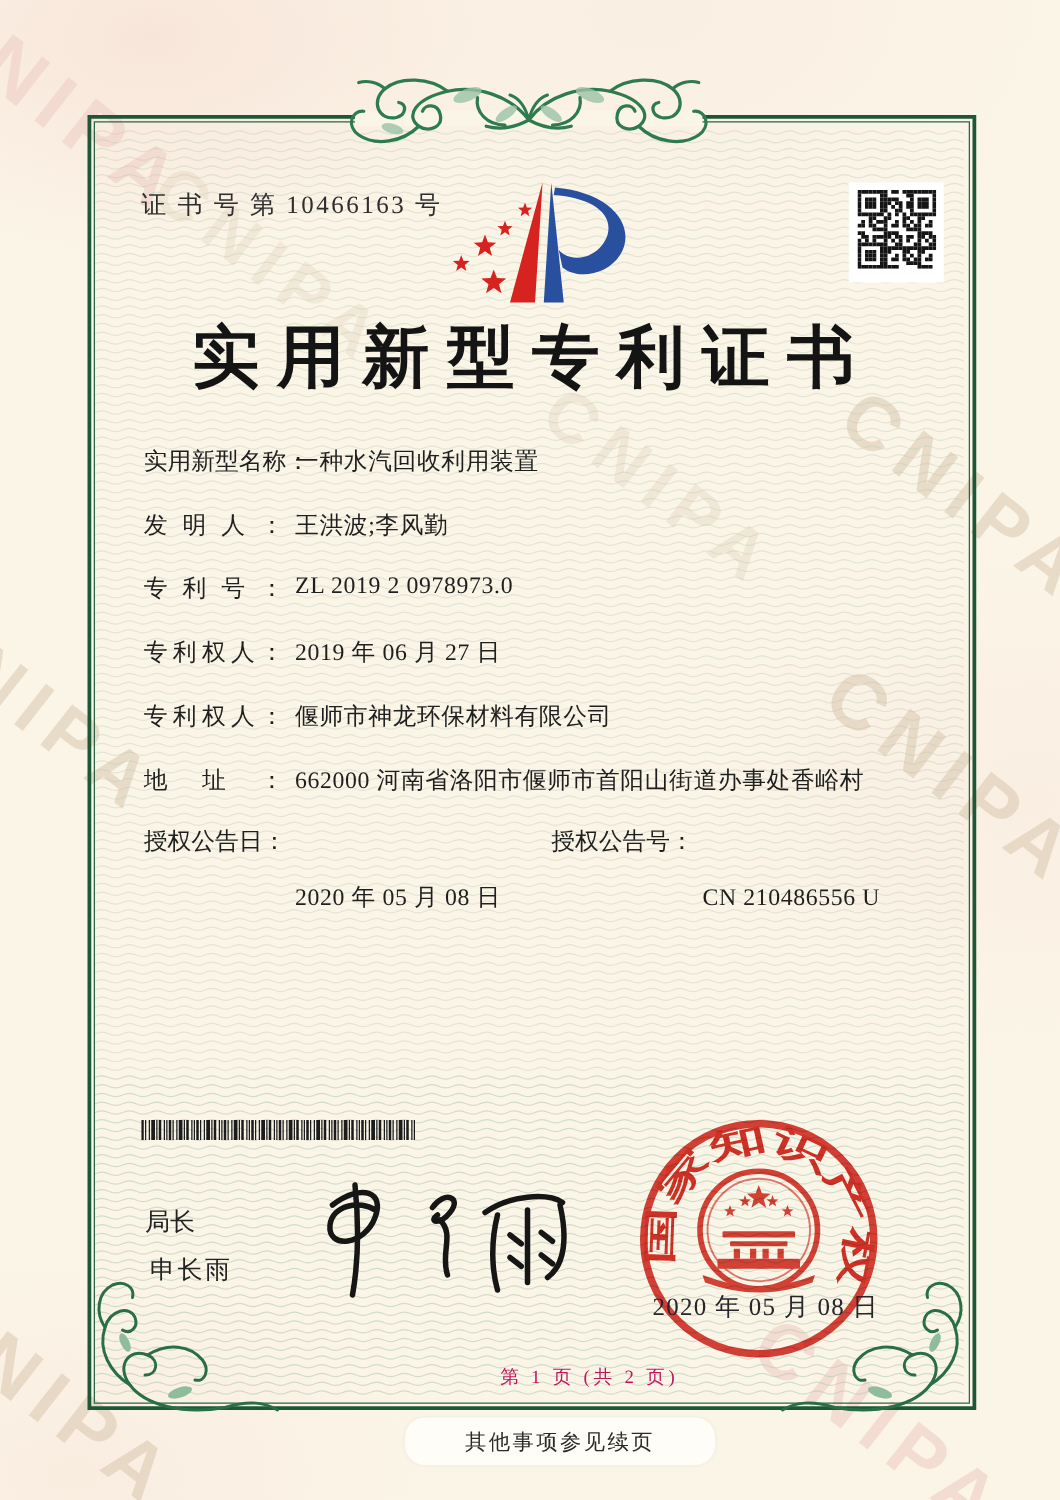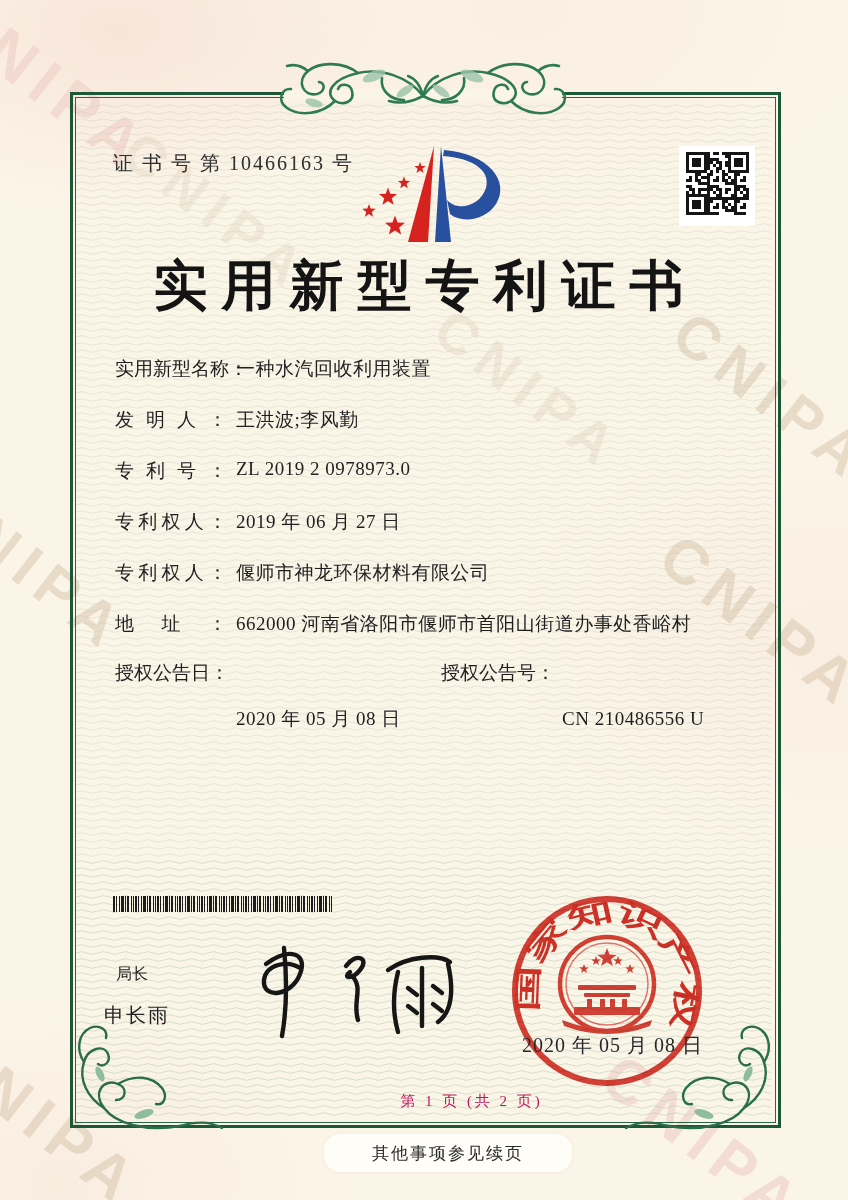--- a/index.html
+++ b/index.html
@@ -40,23 +40,23 @@
   .f-label{display:inline-block;width:112px;text-align:justify;text-align-last:justify;vertical-align:top;}
   .f-value{display:inline-block;margin-left:9px;letter-spacing:.5px;}
   .f-value2{display:inline-block;margin-left:9px;letter-spacing:.5px;margin-top:48px;}
   .grant-gap{display:inline-block;width:58px;}
 
   .body-text{position:absolute;left:100px;top:700px;width:650px;font-size:19.5px;
     line-height:33px;color:#1d1d1d;}
   .body-text p{margin:0;text-indent:2em;letter-spacing:.5px;}
 
   #barcode{position:absolute;left:113px;top:896px;}
-  .sig-title{position:absolute;left:116px;top:964px;font-size:16px;color:#222;
+  .sig-title{position:absolute;left:116px;top:964px;font-size:20px;color:#222;
     font-family:"Liberation Sans","DejaVu Sans",sans-serif;}
-  .sig-name{position:absolute;left:104px;top:1002px;font-size:20px;color:#222;
+  .sig-name{position:absolute;left:120px;top:1002px;font-size:20px;color:#222;
     font-family:"Liberation Sans","DejaVu Sans",sans-serif;letter-spacing:2px;}
   #signature-svg{position:absolute;left:242px;top:942px;}
 
   #seal-svg{position:absolute;left:508px;top:892px;opacity:.95;mix-blend-mode:multiply;}
   .seal-date{position:absolute;left:520px;top:1032px;width:185px;text-align:center;
     font-size:20px;color:#26262b;letter-spacing:1px;}
 
   .page-info{position:absolute;left:70px;top:1092px;width:803px;text-align:center;
     font-size:15px;letter-spacing:3px;color:#be185d;}
   .cont-strip{position:absolute;left:324px;top:1134px;width:248px;height:38px;background:#fffdf7;

